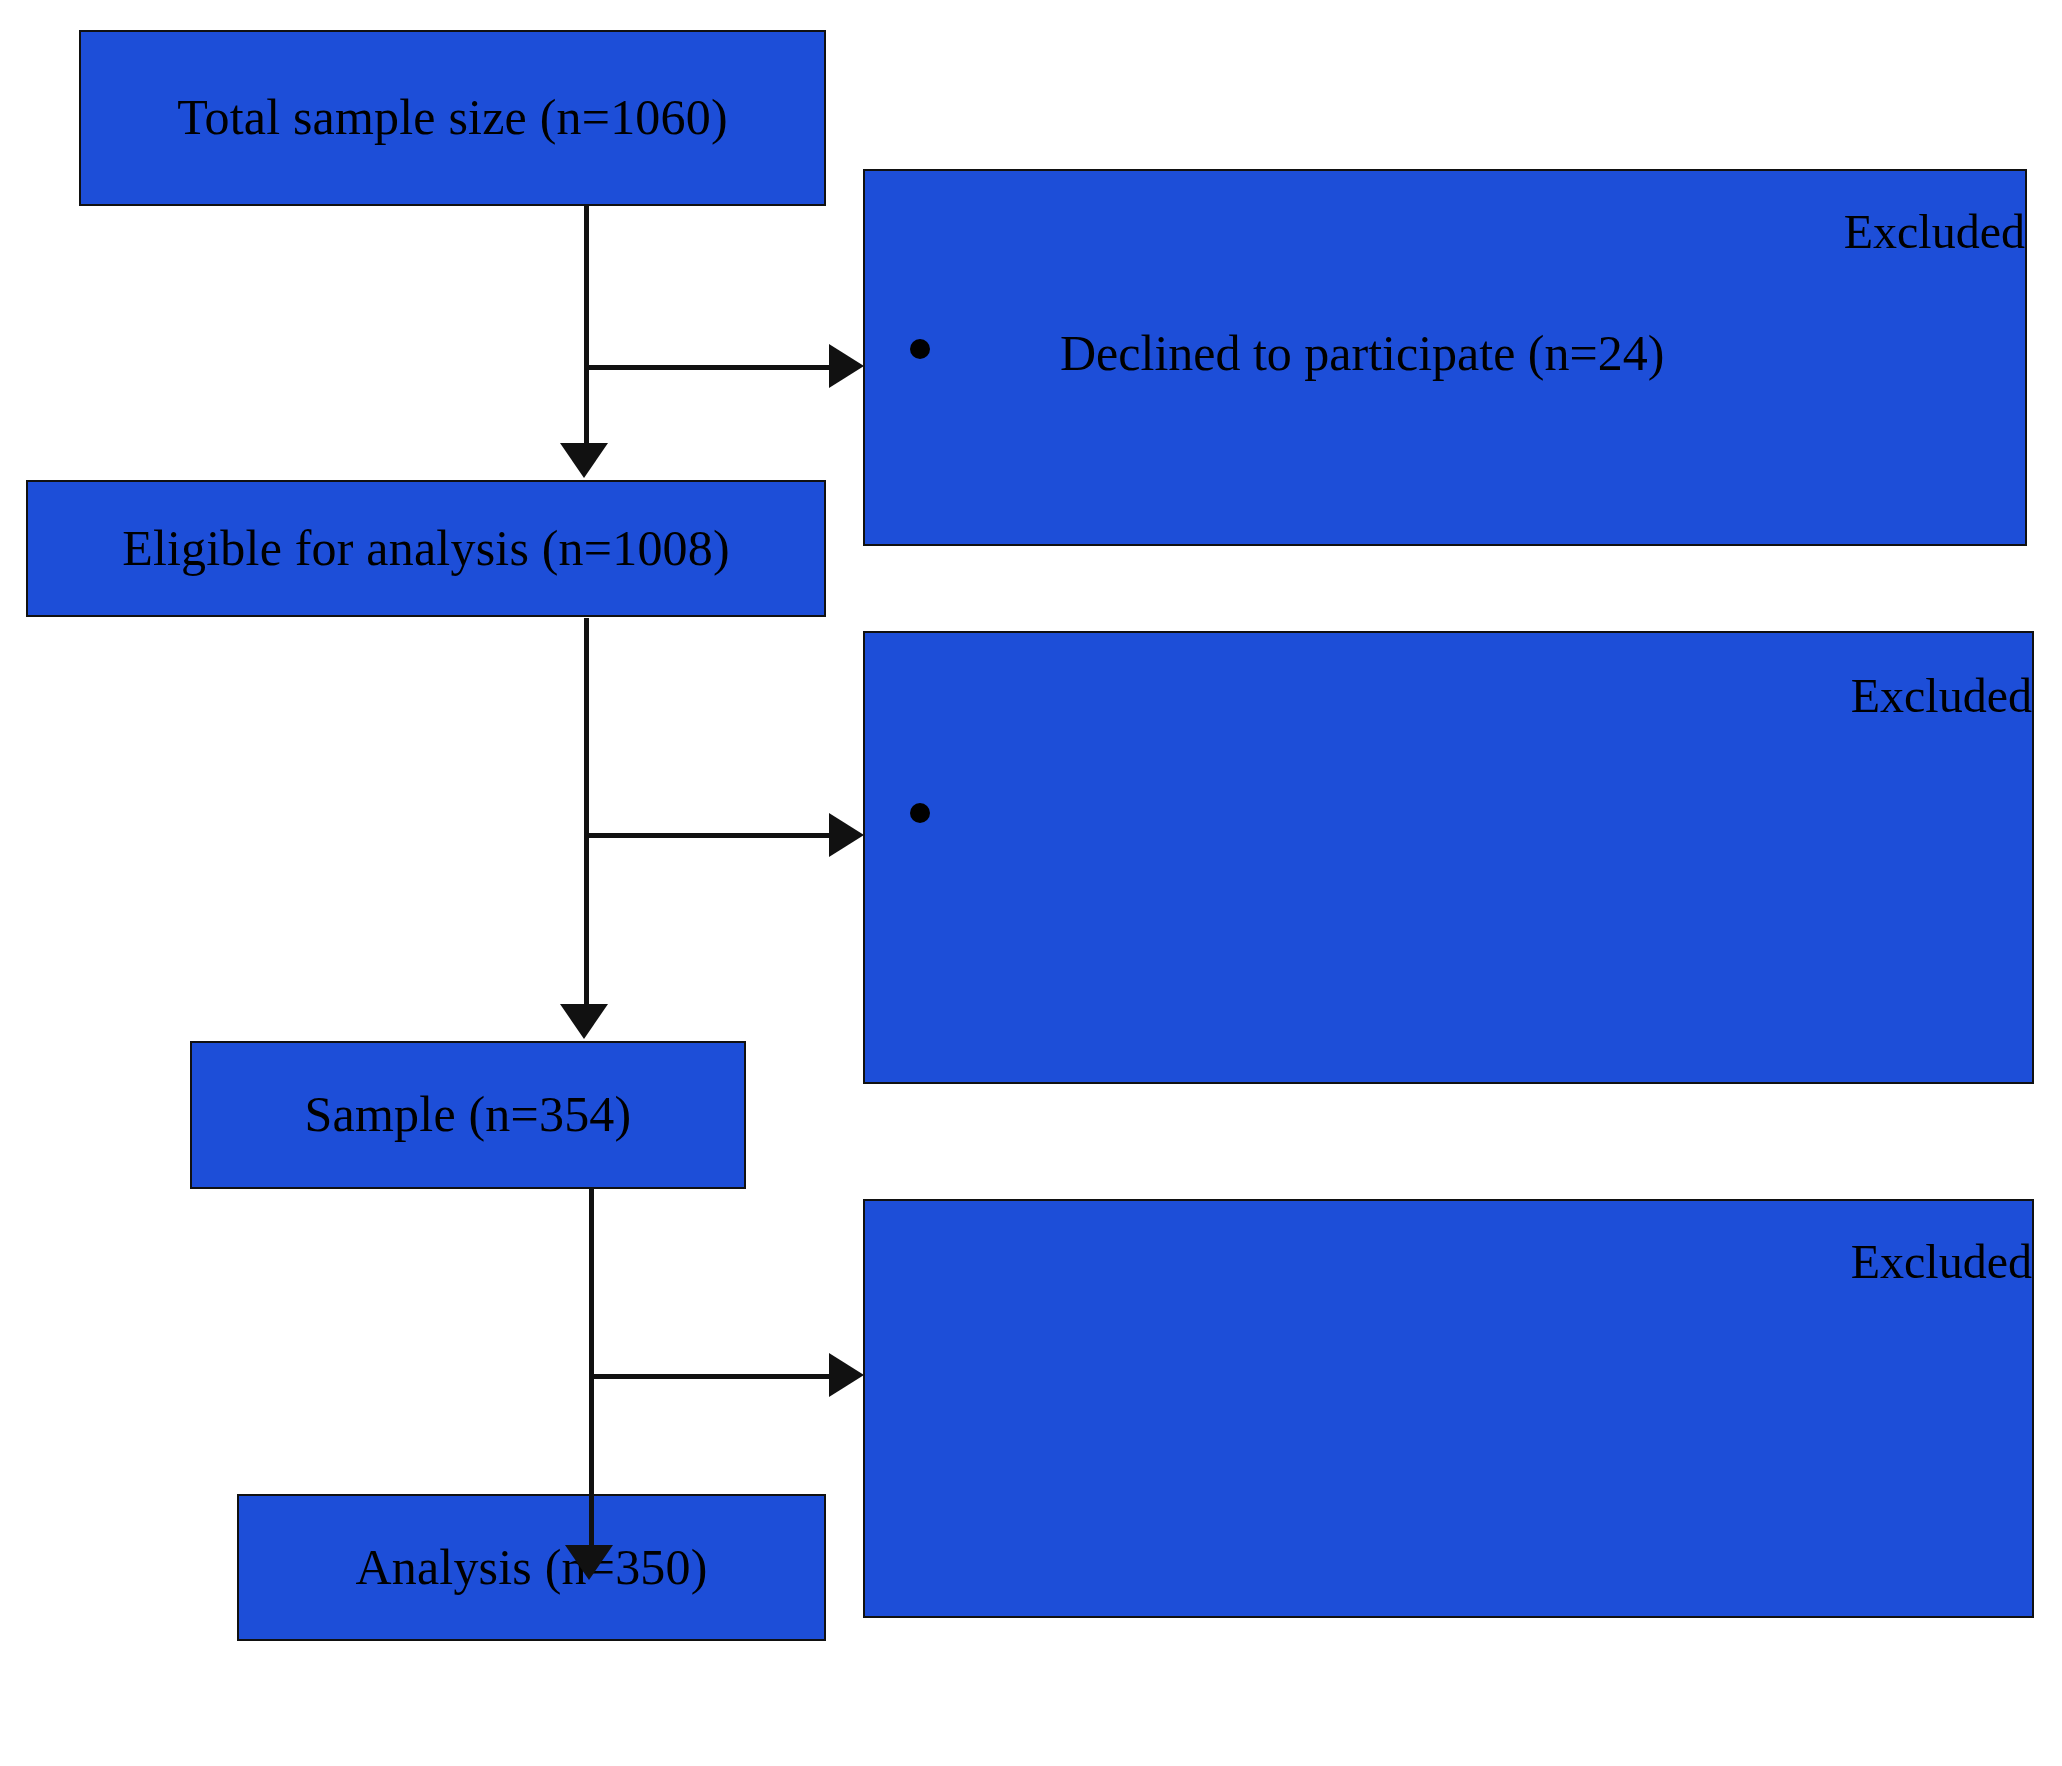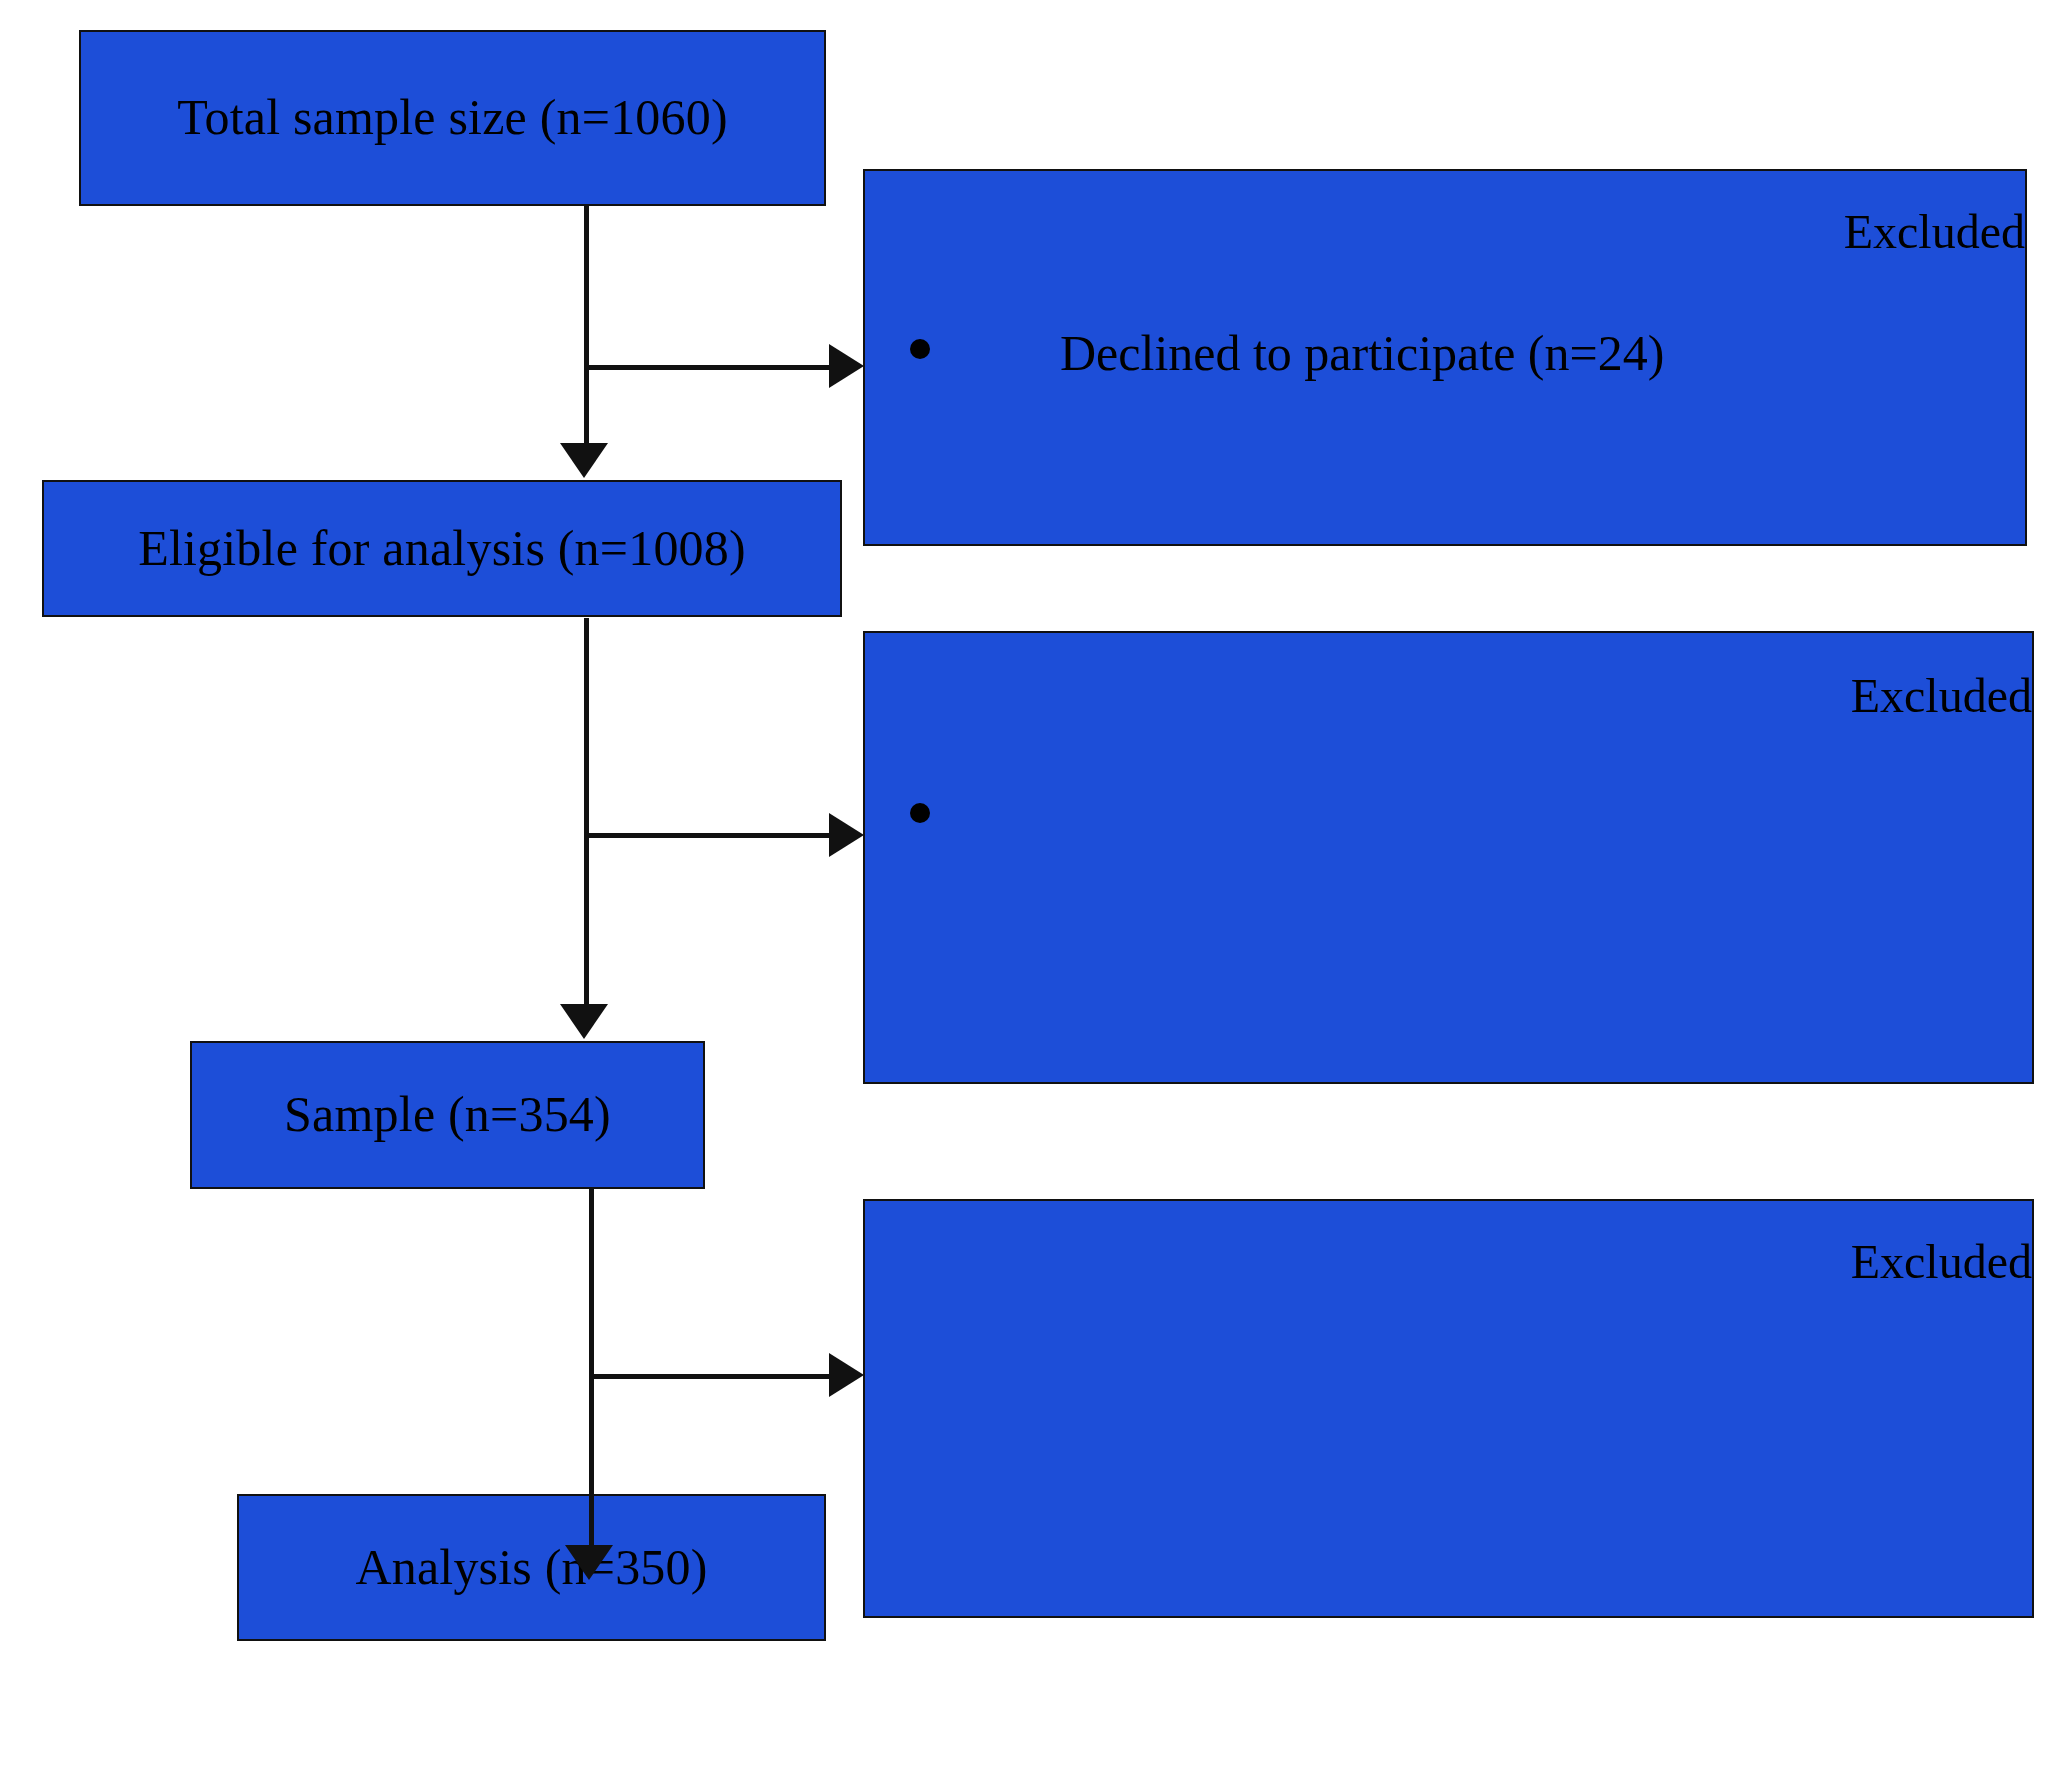--- a/index.html
+++ b/index.html
@@ -100,25 +100,25 @@
 </style>
 </head>
 <body>
 
 <div id="canvas">
 
   <div class="node main" style="left:79px; top:30px; width:747px; height:176px;">
     <span class="node-label">Total sample size (n=1060)</span>
   </div>
 
-  <div class="node main" style="left:26px; top:480px; width:800px; height:137px;margin-left:16px;">
+  <div class="node main" style="left:26px; top:480px; width:800px; height:137px;">
     <span class="node-label">Eligible for analysis (n=1008)</span>
   </div>
 
-  <div class="node main" style="left:190px; top:1041px; width:515px; height:148px;">
+  <div class="node main" style="left:190px; top:1041px; width:556px; height:148px;">
     <span class="node-label">Sample (n=354)</span>
   </div>
 
   <div class="node main" style="left:237px; top:1494px; width:589px; height:147px;">
     <span class="node-label">Analysis (n=350)</span>
   </div>
 
   <div class="node excluded" style="left:863px; top:169px; width:1164px; height:377px; padding-top:35px;">
     <div class="excluded-title">Excluded</div>
     <ul class="bullet-list" style="margin-top:58px;">

